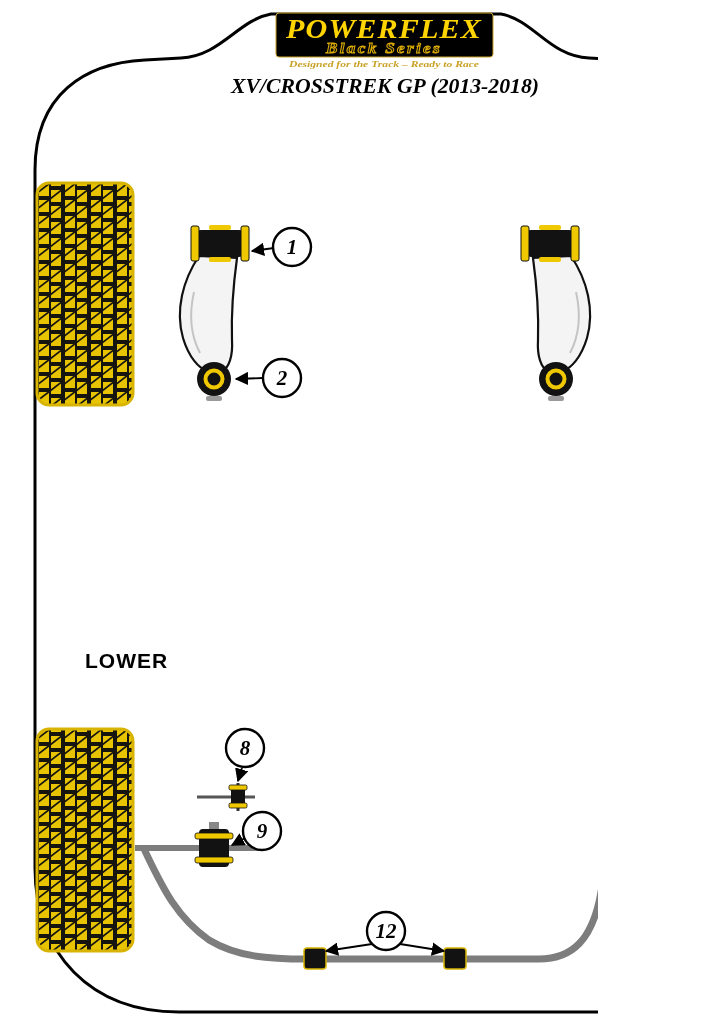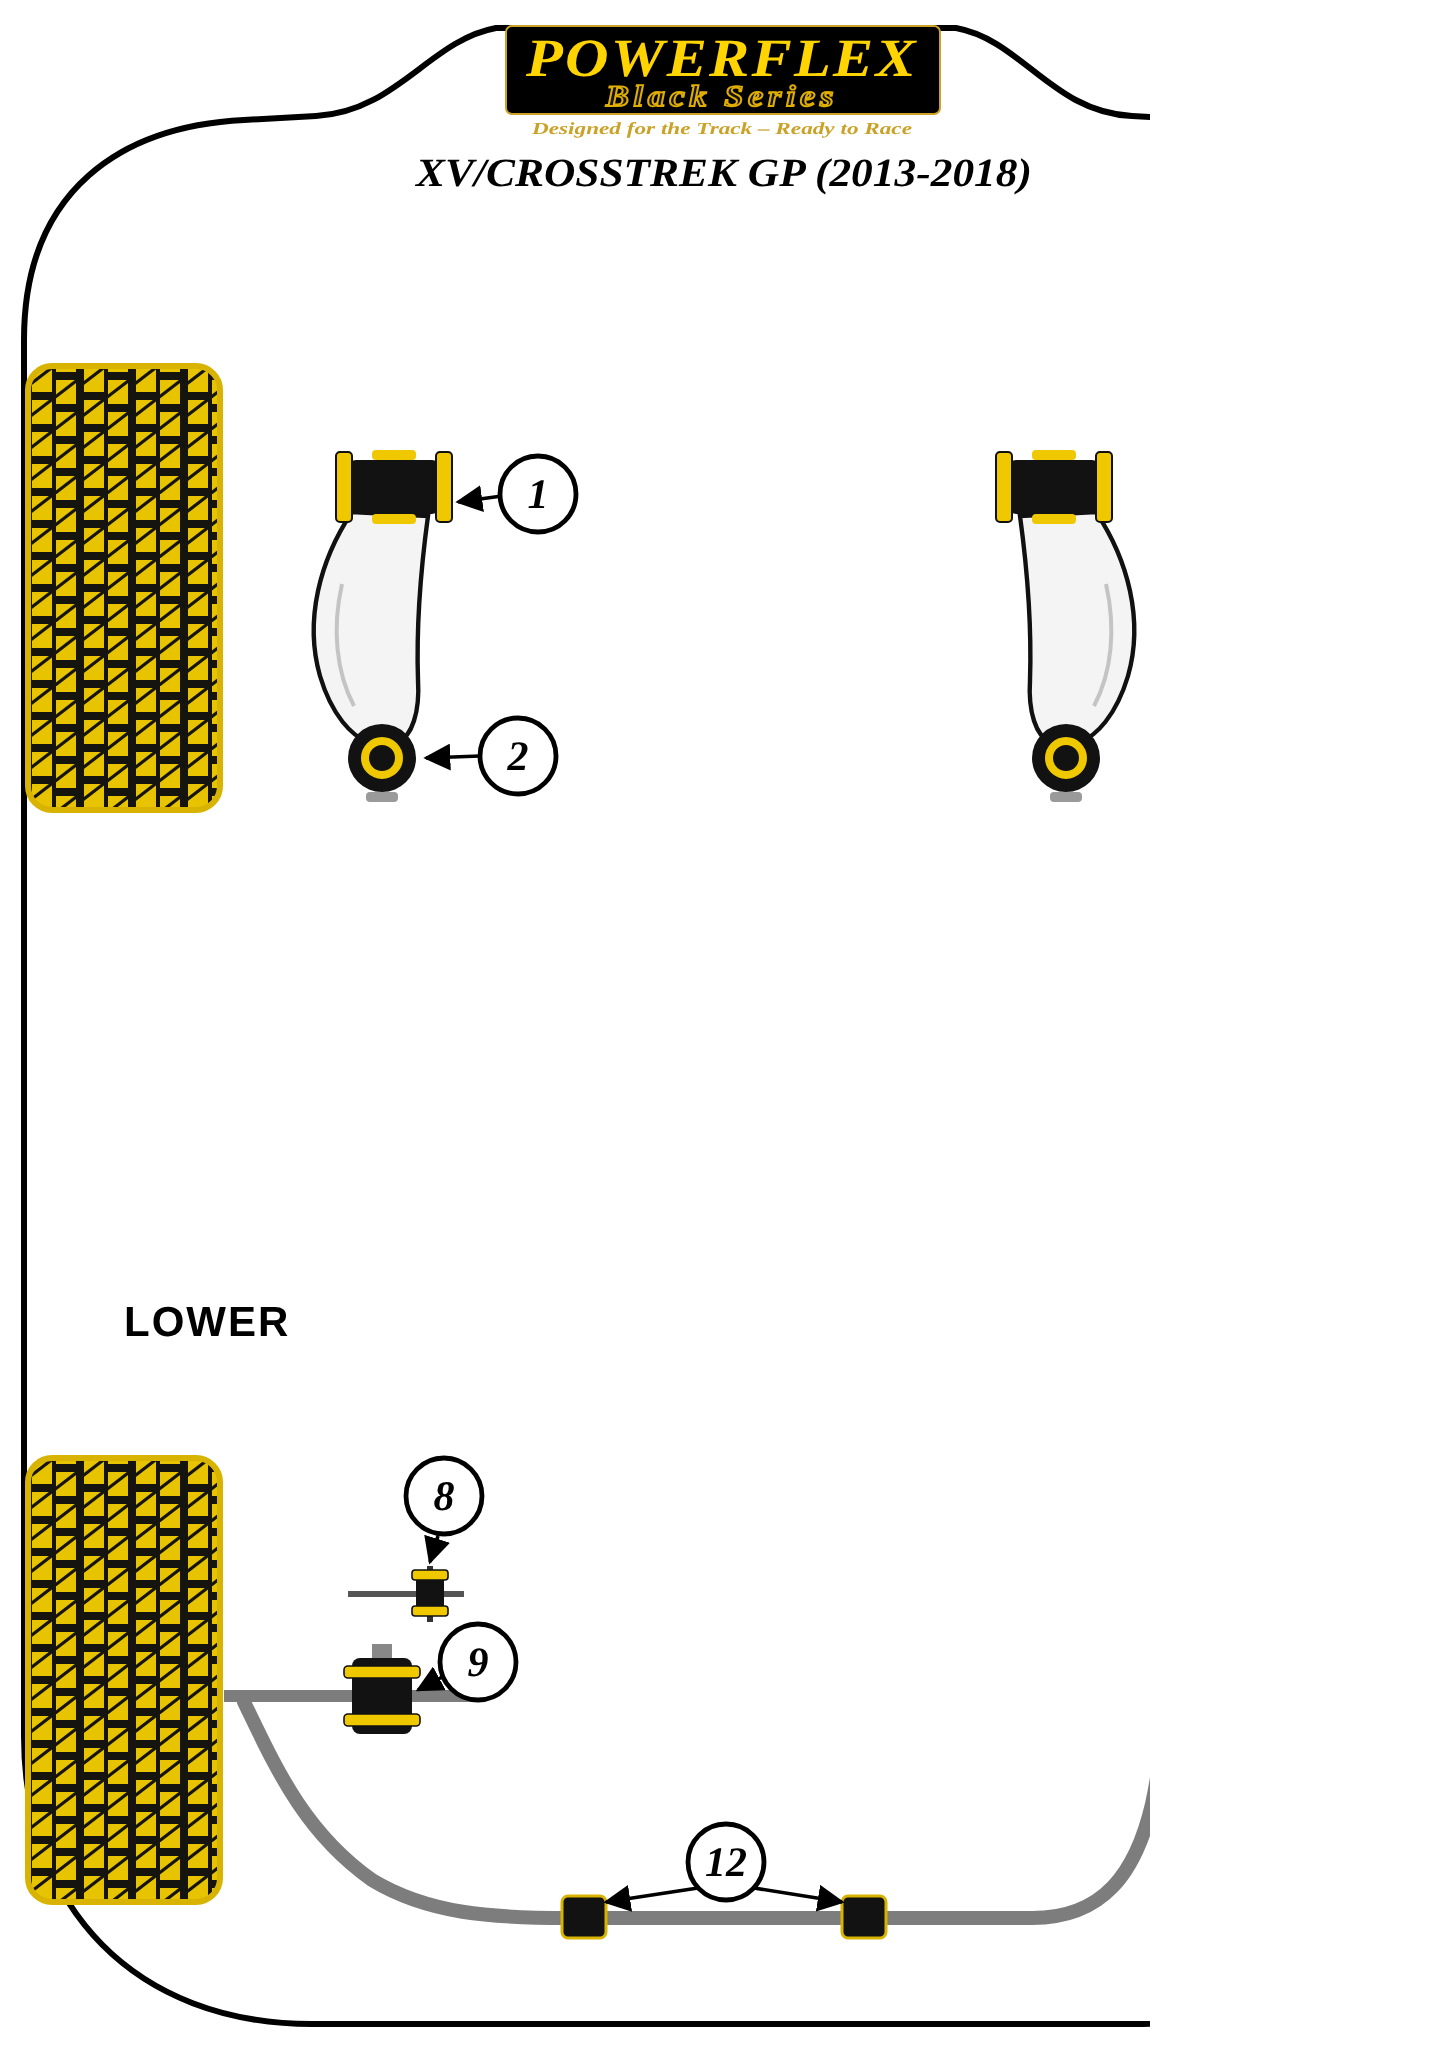--- a/index.html
+++ b/index.html
@@ -1,17 +1,17 @@
 <!DOCTYPE html>
 <html><head>
 <meta charset="utf-8">
 <style>
   html,body{margin:0;padding:0;background:#fff;}
   .stage{position:relative;width:575px;height:1024px;background:#fff;overflow:hidden;
-         font-family:"Liberation Sans",sans-serif;}
+         font-family:"Liberation Sans",sans-serif;margin-left:23px;}
   svg{display:block;}
   .callout-circle{fill:#fff;stroke:#000;stroke-width:2.4;}
   .callout-num{font:italic 700 21px "Liberation Serif",serif;text-anchor:middle;fill:#000;}
   .arrow{stroke:#000;stroke-width:1.8;fill:none;marker-end:url(#arrowhead);}
   .brand-name{font:italic 700 27px "Liberation Serif",serif;fill:#FFD400;text-anchor:middle;letter-spacing:1px;}
   .brand-series{font:italic 700 15px "Liberation Serif",serif;fill:#141414;stroke:#E0AE00;stroke-width:0.9px;text-anchor:middle;letter-spacing:2px;}
   .brand-tagline{font:italic 700 8.5px "Liberation Serif",serif;fill:#C9A227;text-anchor:middle;}
   .diagram-title{font:italic 700 20px "Liberation Serif",serif;fill:#000;text-anchor:middle;}
   .section-label{font:700 21px "Liberation Sans",sans-serif;fill:#000;letter-spacing:1px;}
 </style>

